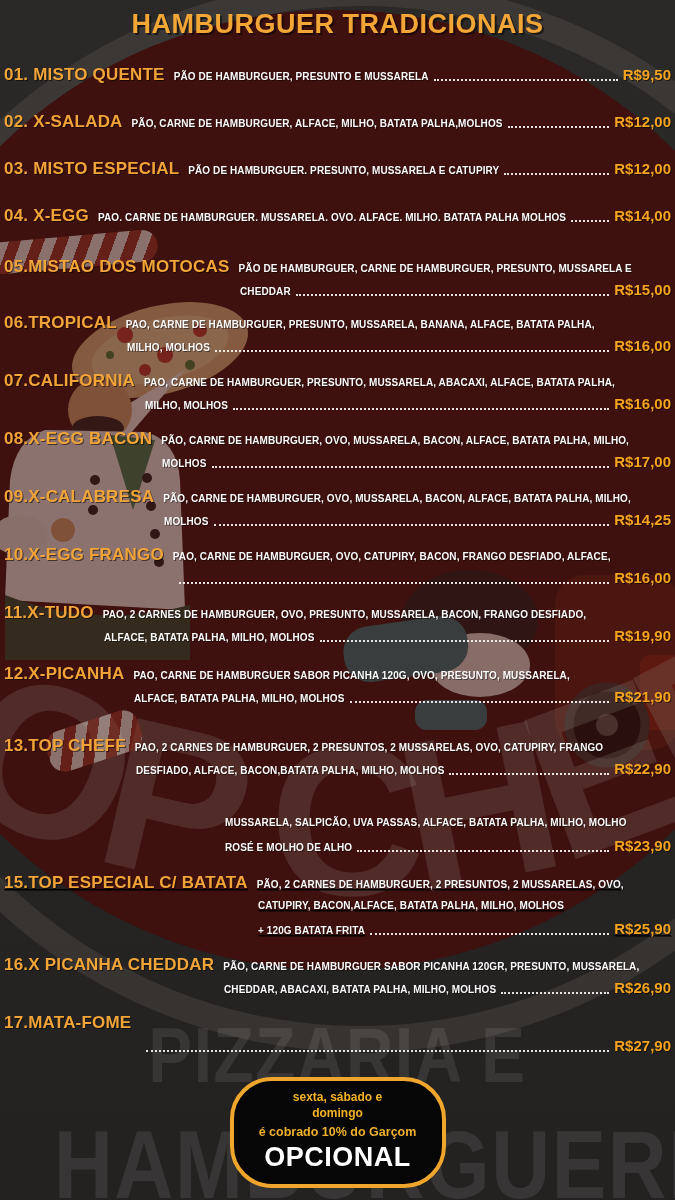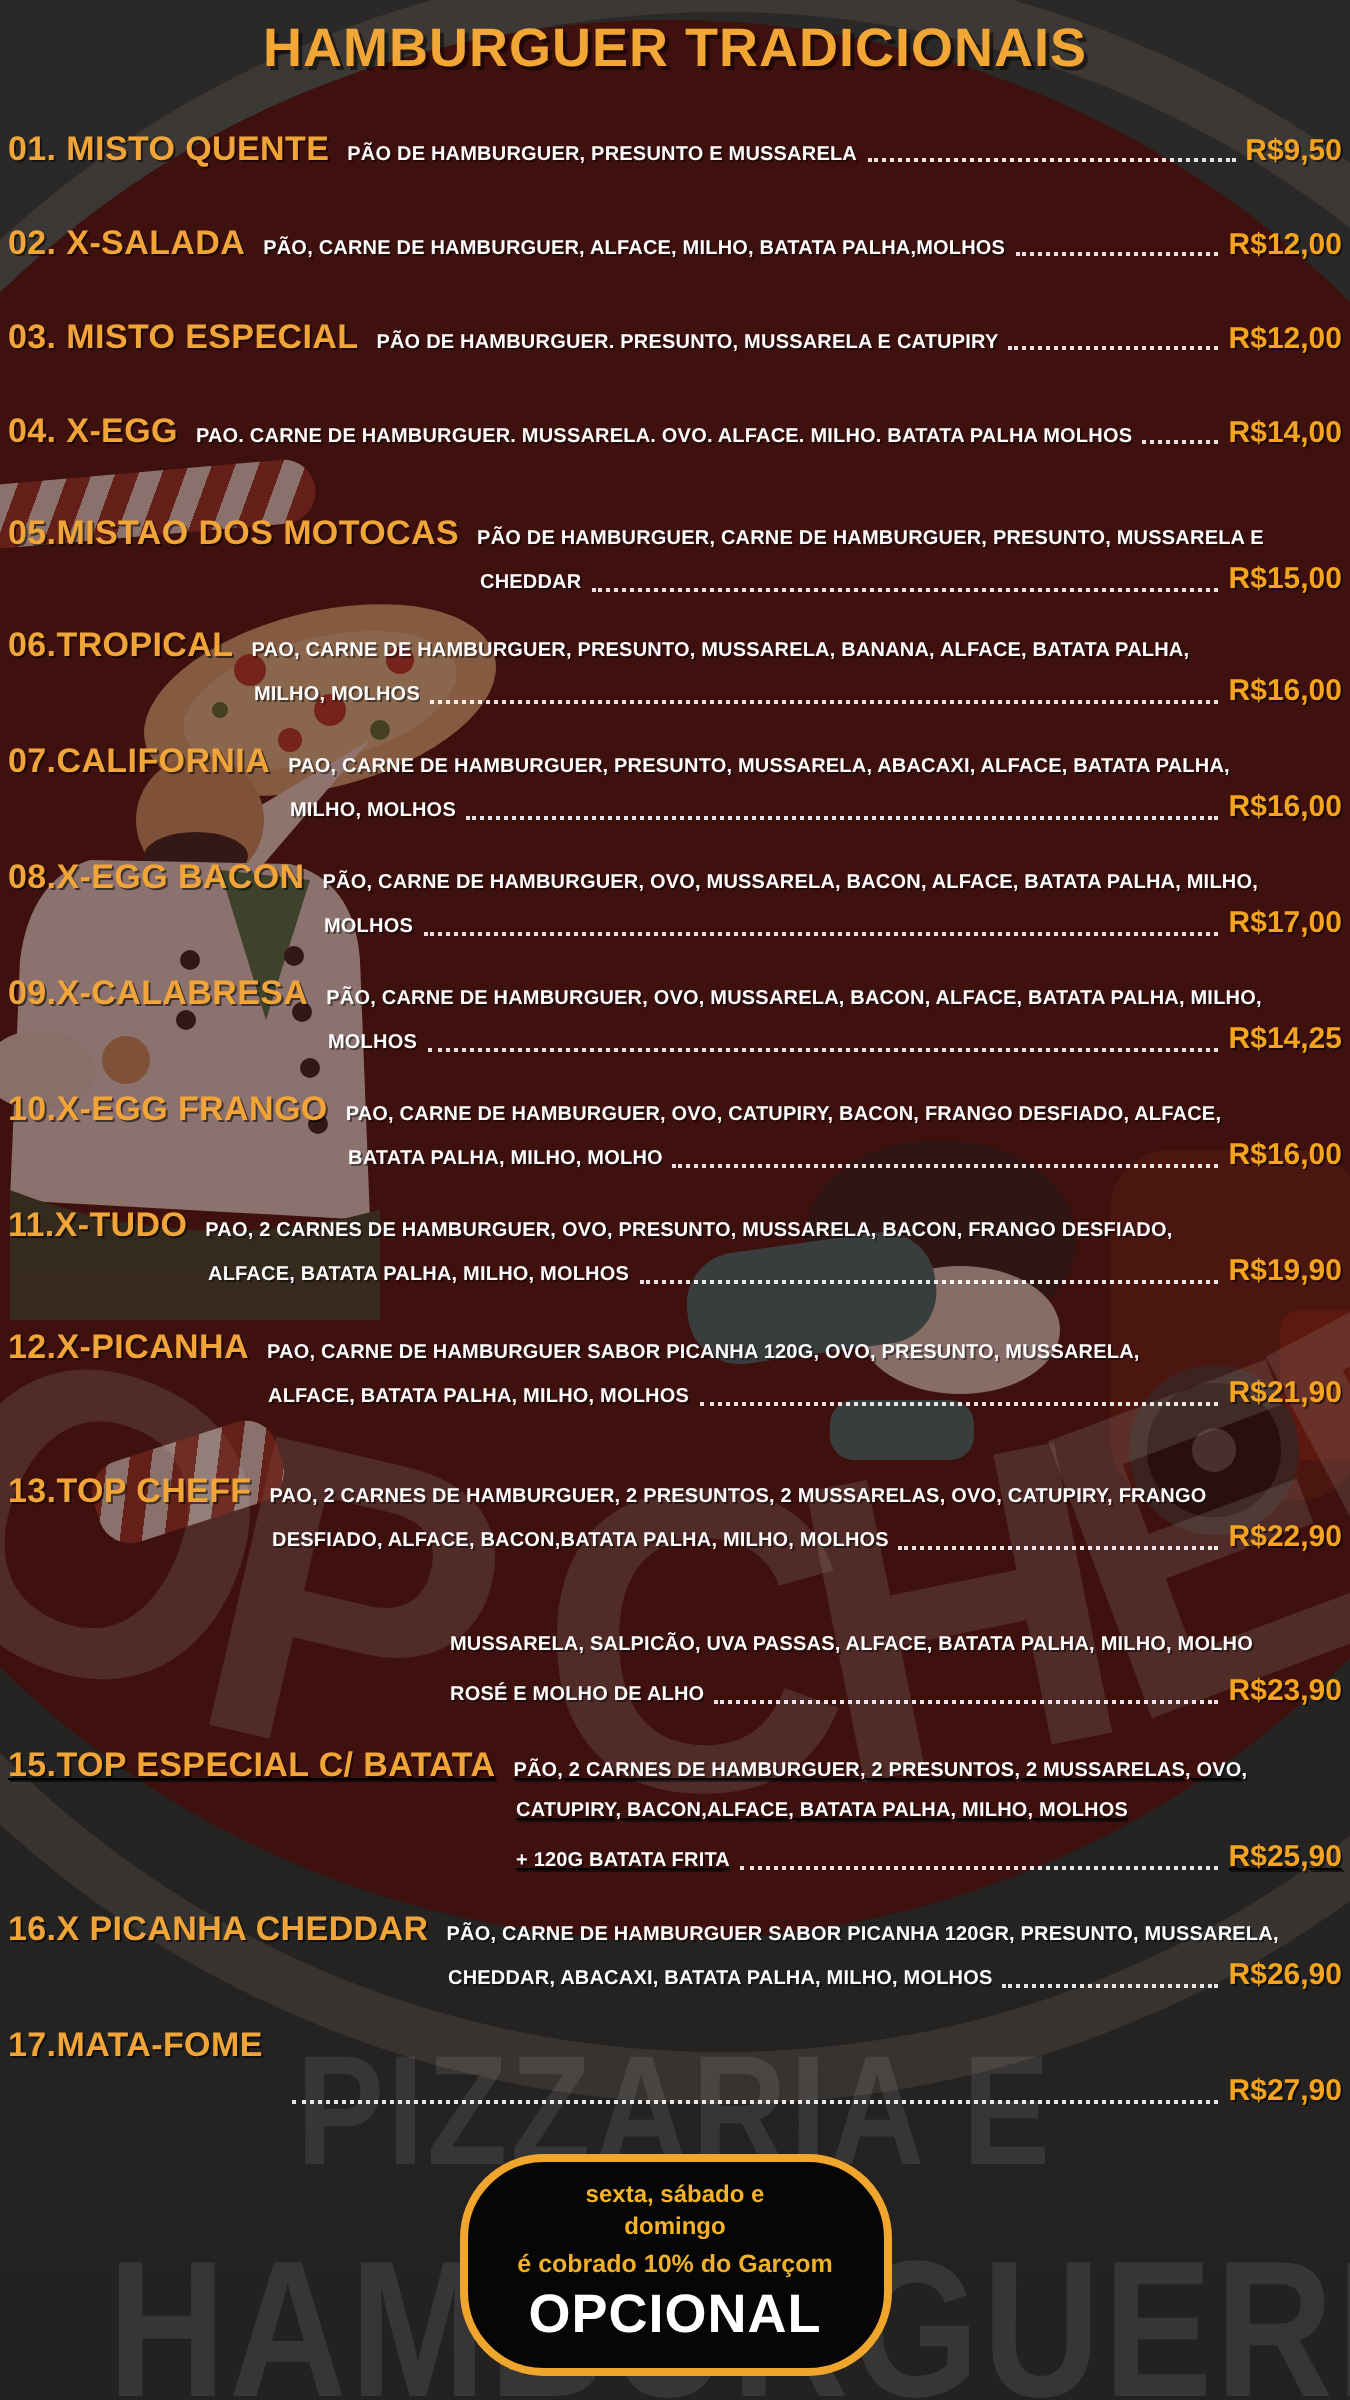--- a/index.html
+++ b/index.html
@@ -235,21 +235,20 @@
           <span class="dots"></span>
           <span class="item-price">R$14,25</span>
         </div>
       </div>
       <div class="menu-item" style="--indent: 170px;">
         <div class="line">
           <span class="item-name">10.X-EGG FRANGO</span>
           <span class="item-desc">PAO, CARNE DE HAMBURGUER, OVO, CATUPIRY, BACON, FRANGO DESFIADO, ALFACE,</span>
         </div>
         <div class="line cont">
-          <span class="item-desc">BATATA PALHA, MILHO, MOLHO</span>
           <span class="dots"></span>
           <span class="item-price">R$16,00</span>
         </div>
       </div>
       <div class="menu-item" style="--indent: 100px;">
         <div class="line">
           <span class="item-name">11.X-TUDO</span>
           <span class="item-desc">PAO, 2 CARNES DE HAMBURGUER, OVO, PRESUNTO, MUSSARELA, BACON, FRANGO DESFIADO,</span>
         </div>
         <div class="line cont">

